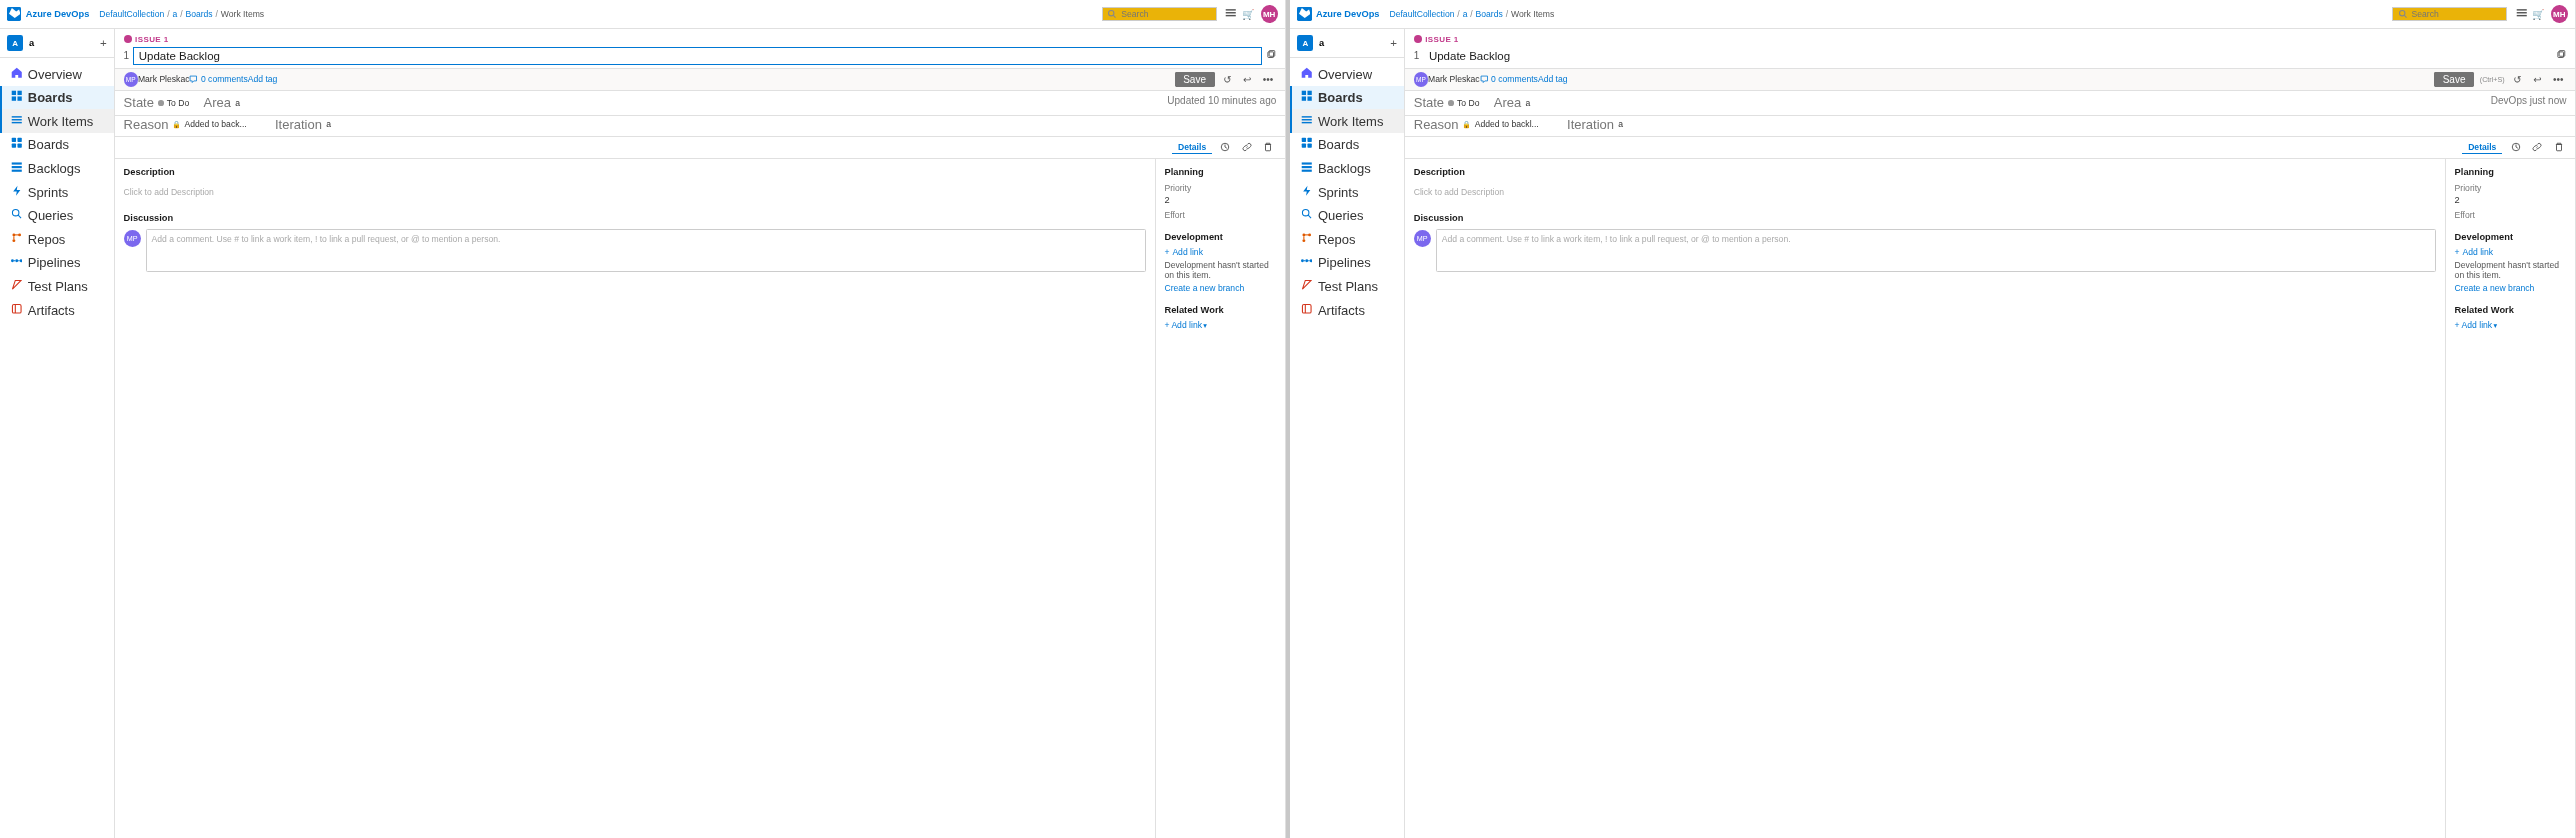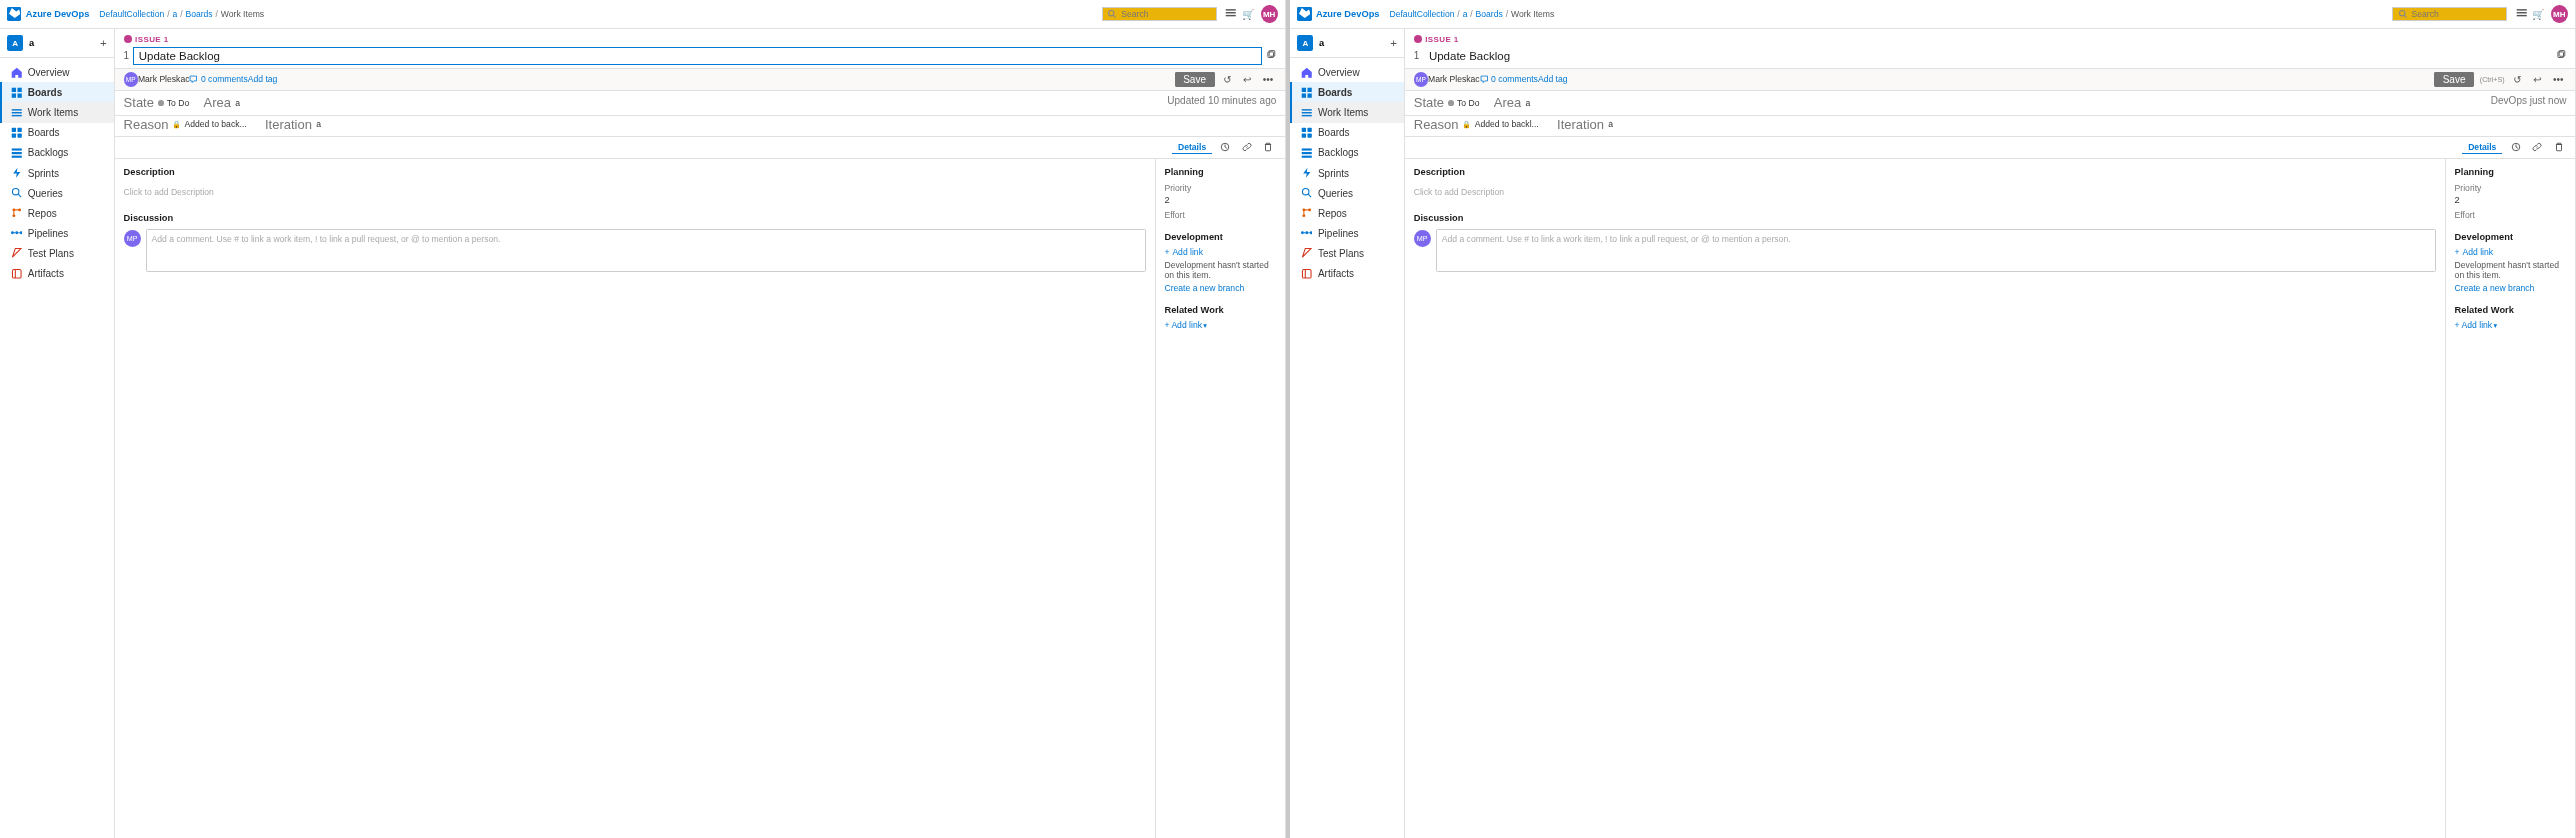--- a/index.html
+++ b/index.html
@@ -86,22 +86,22 @@
     .project-avatar {
       width: 16px; height: 16px; border-radius: 2.2px;
       background: #0078d4; color: #fff; font-size: 8px; font-weight: 600;
       display: flex; align-items: center; justify-content: center;
     }
     .sidebar-project-name { font-size: 9.3px; font-weight: 600; flex: 1; }
     .sidebar-add { color: #555; cursor: pointer; font-size: 11.5px; }
 
     .sidebar-nav { display: flex; flex-direction: column; padding: 4.3px 0; }
     .nav-item {
-      display: flex; align-items: flex-end; gap: 5.7px;
-      padding: 4.3px 8.6px; cursor: pointer; font-size: 10px; color: #333;
+      display: flex; align-items: flex-start; gap: 5.7px;
+      padding: 4.3px 8.6px; cursor: pointer; font-size: 13px; color: #333;
       border-left: 2.2px solid transparent;
     }
     .nav-item.active { background: #e8f4fd; border-left: 2.2px solid #0078d4; font-weight: 600; }
     .nav-item.sub-active { background: #f0f0f0; border-left: 2.2px solid #0078d4; }
     .nav-icon { width: 11.5px; height: 11.5px; display: flex; align-items: center; justify-content: center; flex-shrink: 0; }
 
     
     .main-content {
       flex: 1;
       display: flex;
@@ -208,21 +208,21 @@
     }
 
     
     .wi-title-input.readonly {
       border: 0.7px solid transparent;
       background: transparent;
     }
 
     
     .wi-fields-row2 {
-      display: flex; gap: 4px;
+      display: flex; gap: 14px;
       padding: 1.4px 8.6px 4.3px;
       border-bottom: 0.7px solid #e0e0e0;
       flex-wrap: wrap;
     }
   </style>
 </head>
 <body>
 
 <div id="app" style="display:flex; width:100%; height:100vh; overflow:hidden;">
     <div class="panel" style="display: flex; flex-direction: column; flex: 1 1 0%; min-width: 0px;">

